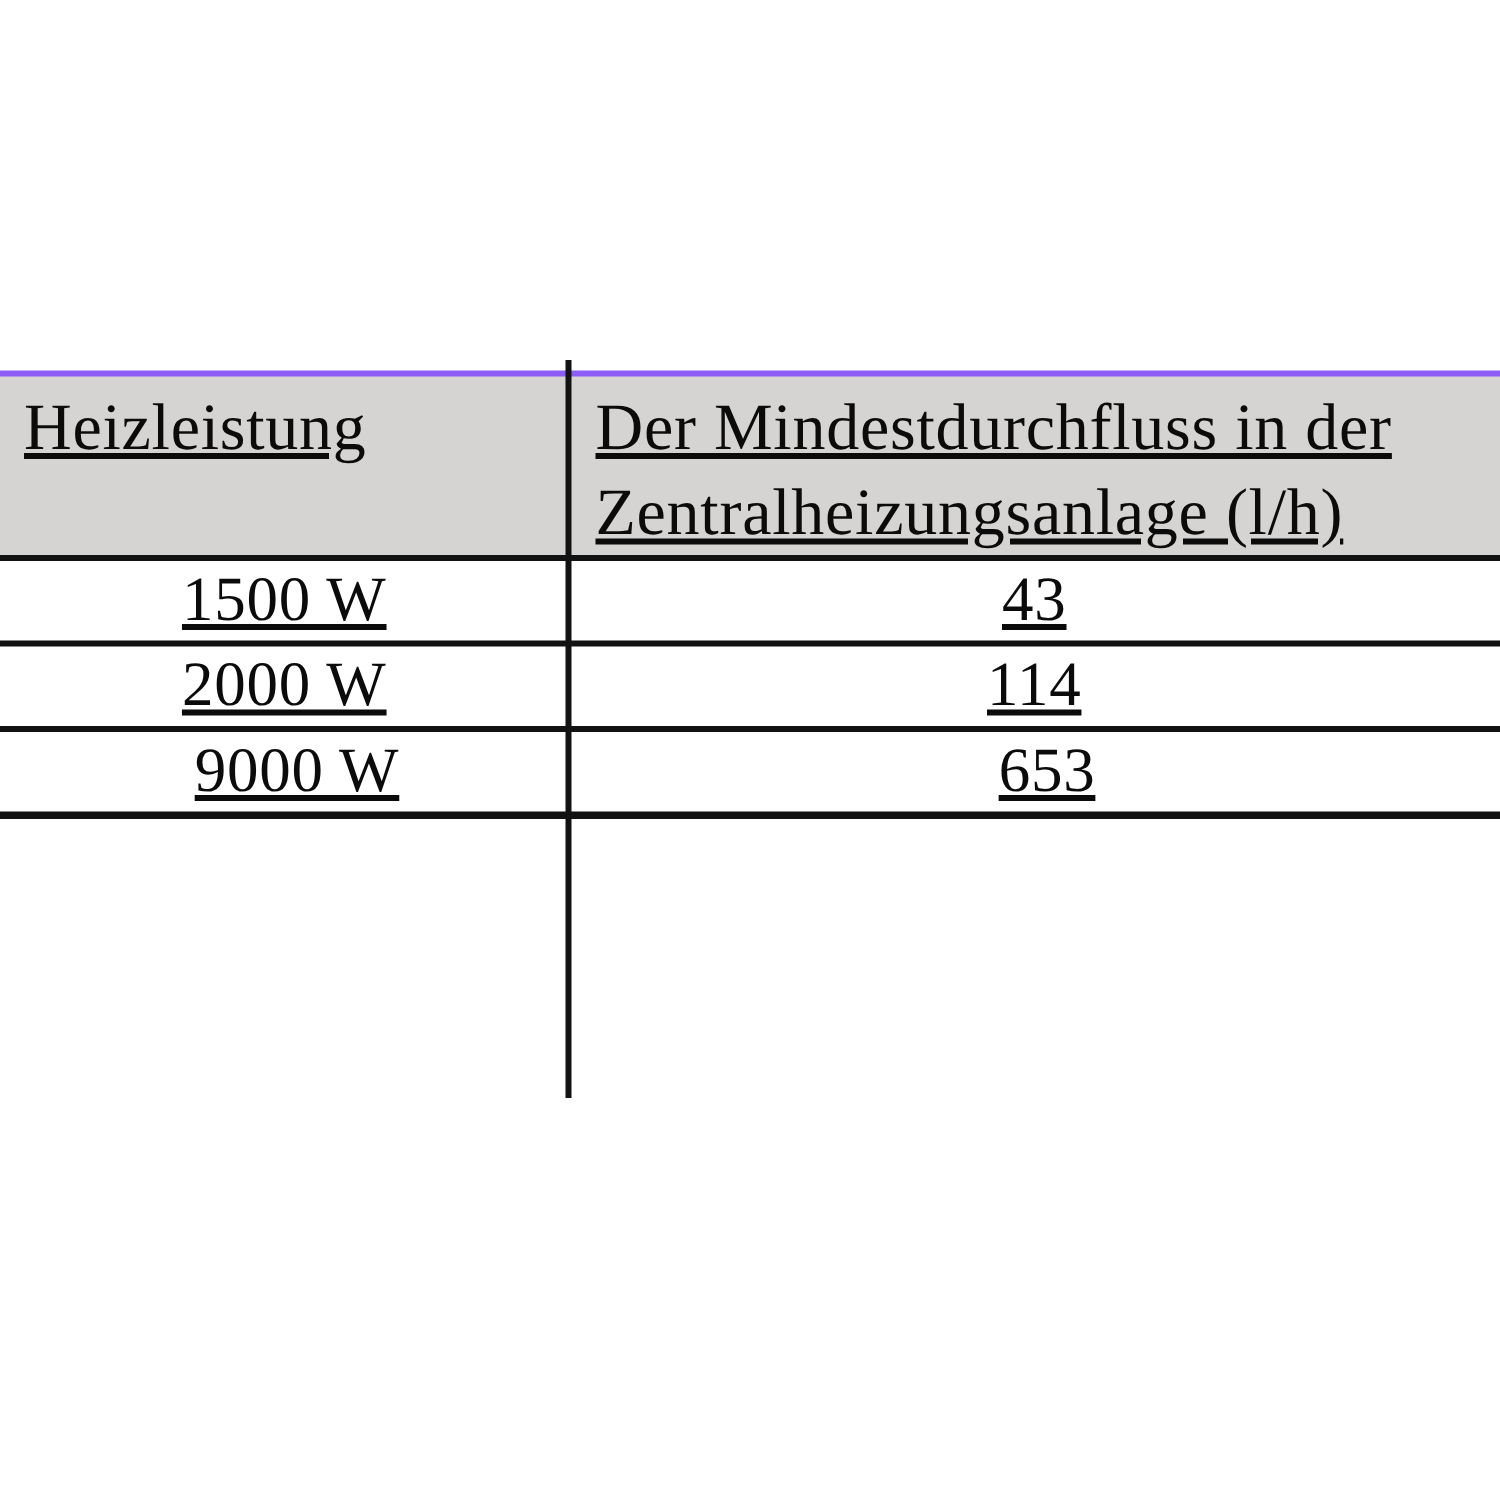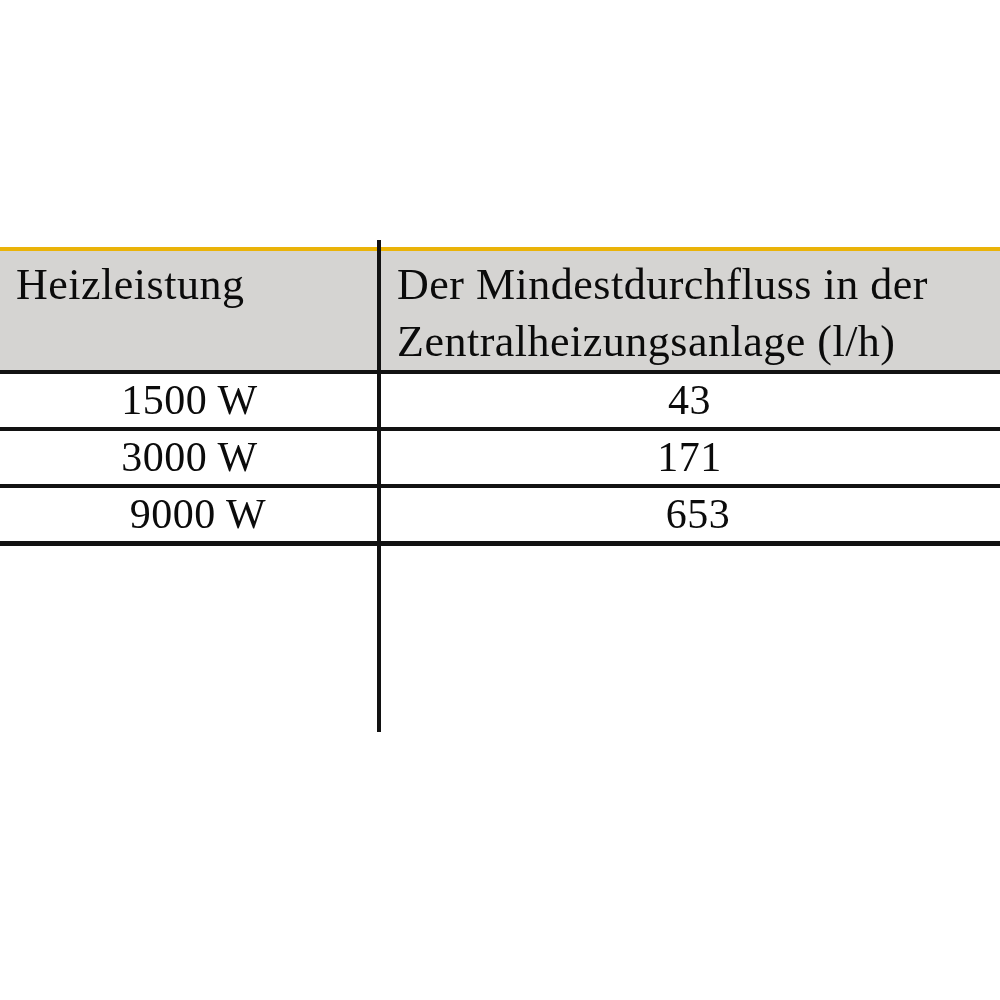--- a/index.html
+++ b/index.html
@@ -15,21 +15,22 @@
     font-family: "Liberation Serif", "DejaVu Serif", serif;
     color: #0b0b0b;
   }
   .flow-table {
     position: absolute;
     top: 247px;
     left: 0;
     width: 1000px;
     border-collapse: collapse;
     table-layout: fixed;
-    border-top: 4px solid #eab308;
+    border-top: 4px solid #8b5cf6;
+    text-decoration: underline;
   }
   .flow-table th {
     background: #d5d4d2;
     font-weight: normal;
     text-align: left;
     vertical-align: top;
     font-size: 44px;
     line-height: 57px;
     height: 111px;
     padding: 5px 10px 0 16px;
@@ -76,25 +77,25 @@
       <th class="col1">Heizleistung</th>
       <th class="col2">Der Mindestdurchfluss in der Zentralheizungsanlage (l/h)</th>
     </tr>
   </thead>
   <tbody id="rows">
   <tr>
     <td>1500 W</td>
     <td>43</td>
   </tr>
 
+  <tr>
+    <td>2000 W</td>
+    <td>114</td>
+  </tr>
 
-  <tr>
-    <td>3000 W</td>
-    <td>171</td>
-  </tr>
 
 
 
   <tr>
     <td>9000 W</td>
     <td>653</td>
   </tr>
 </tbody>
 </table>
 

